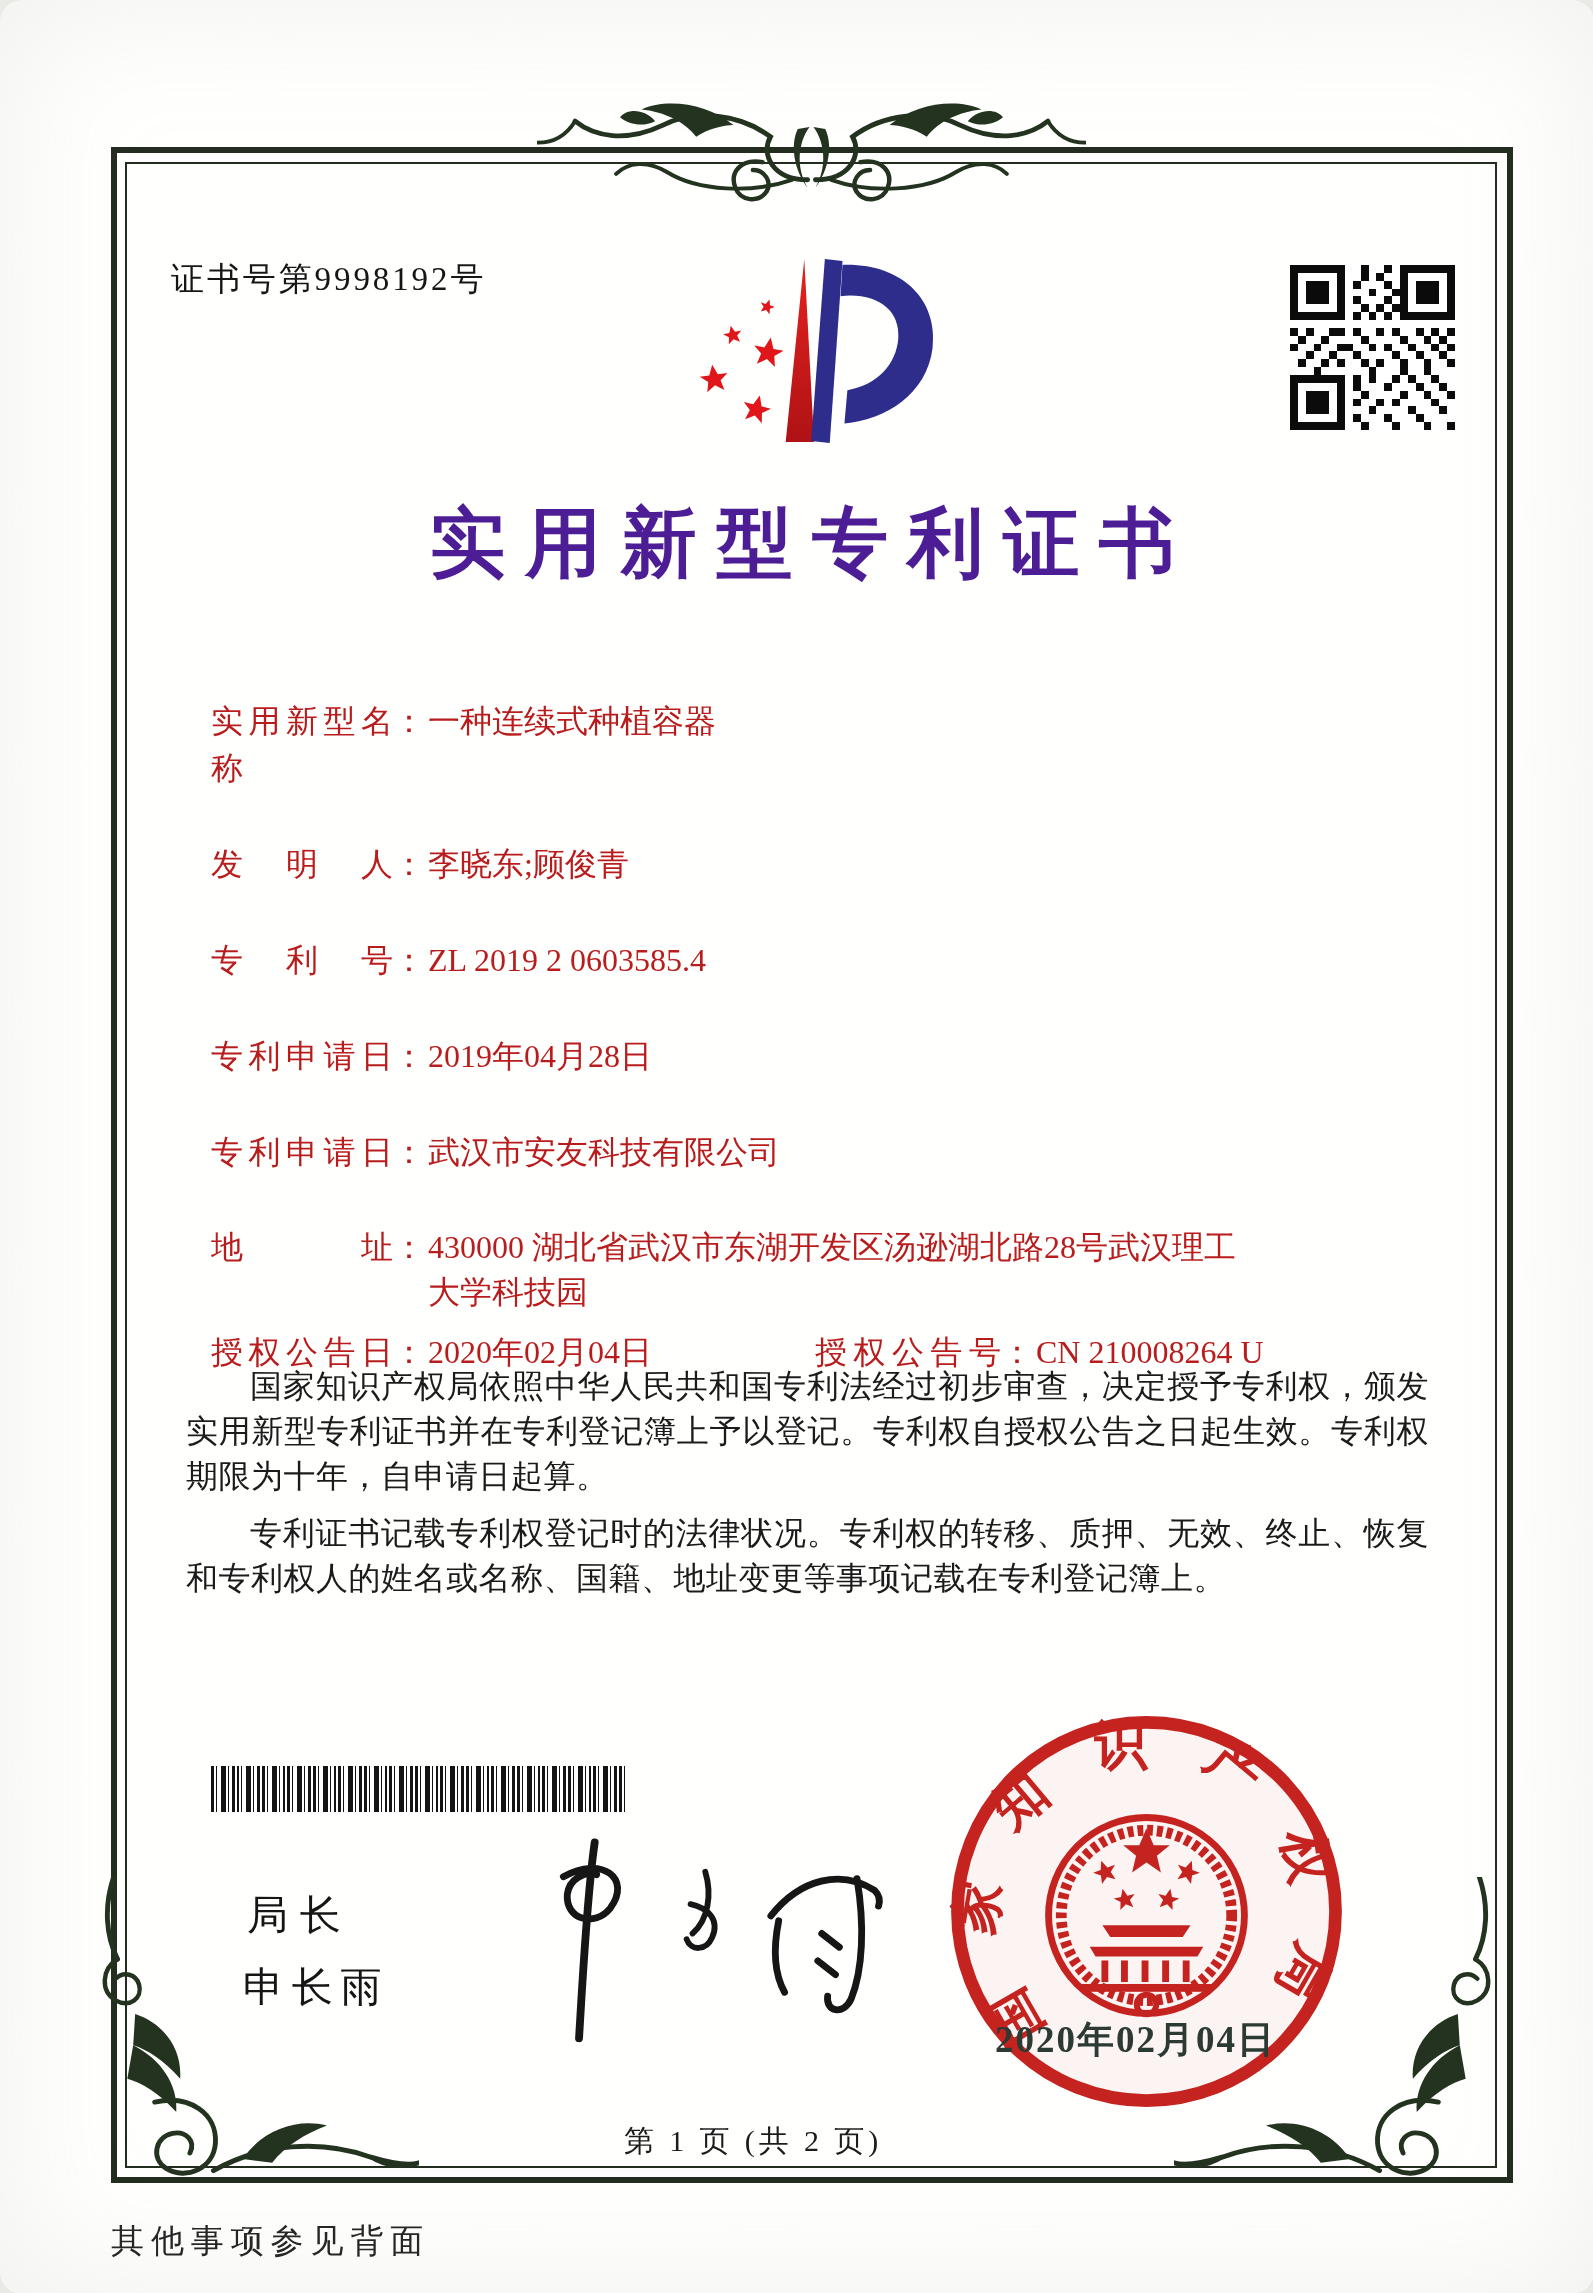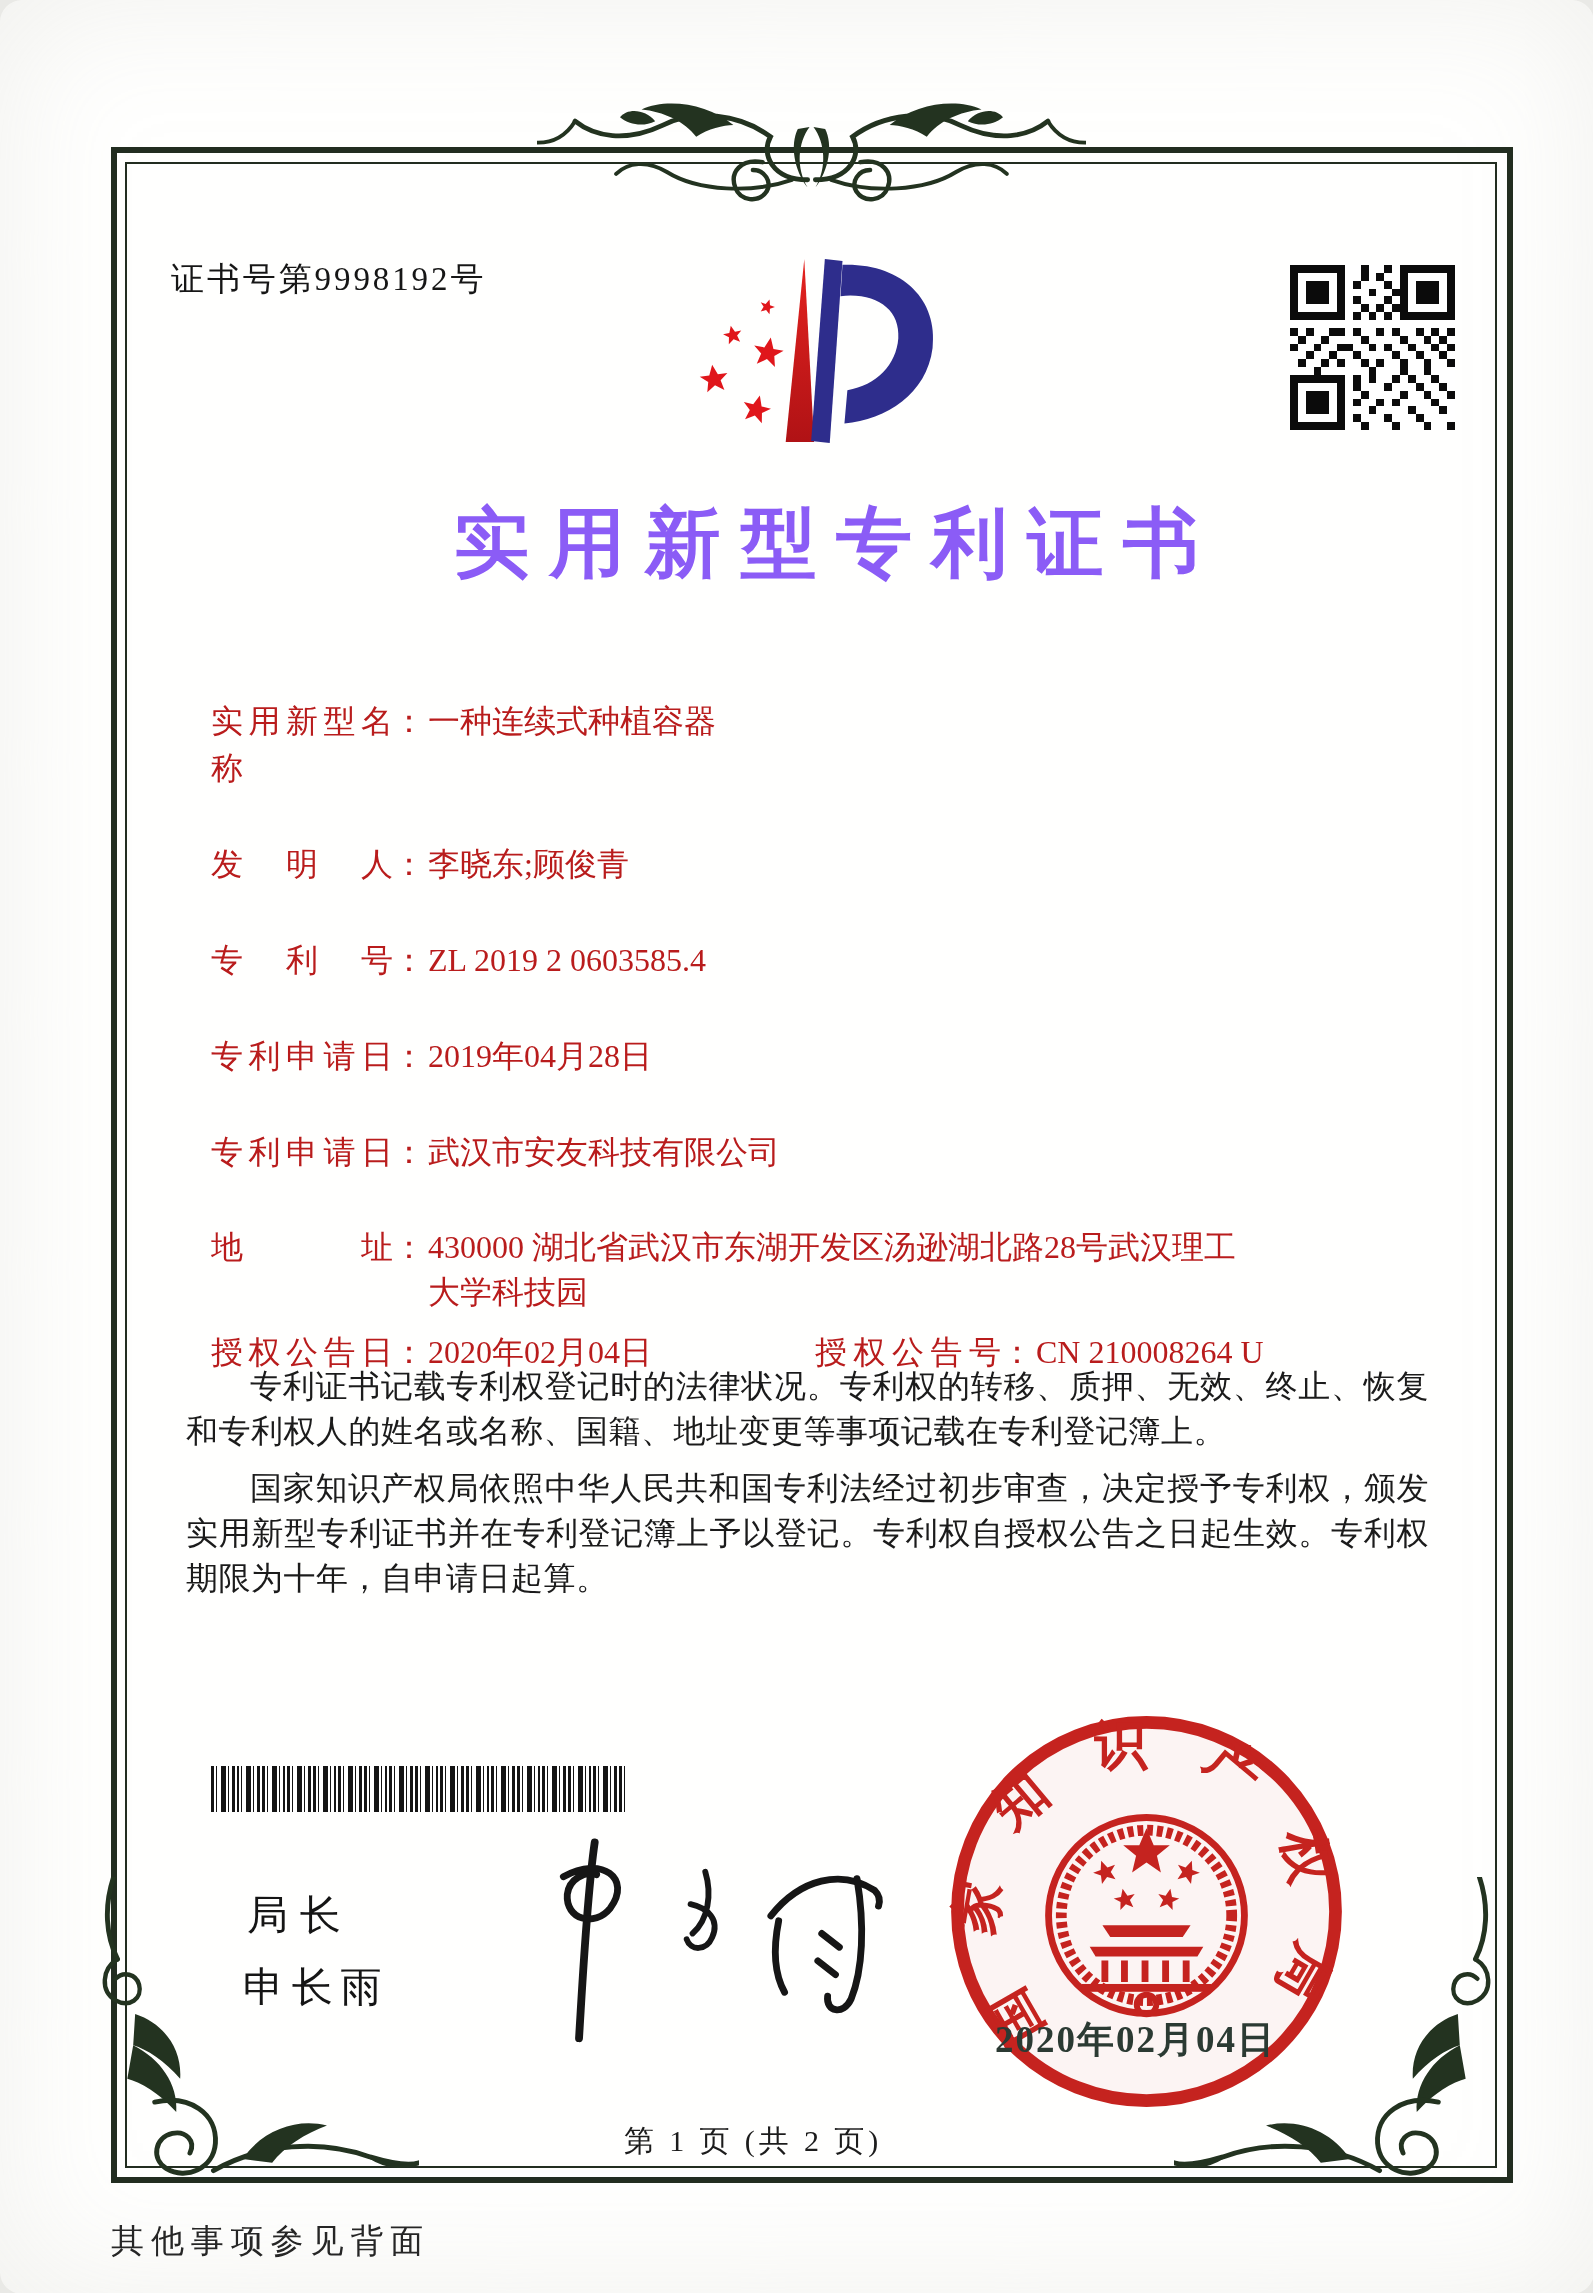--- a/index.html
+++ b/index.html
@@ -12,21 +12,21 @@
   }
   .abs{position:absolute;}
   
   .frame-outer{left:111px; top:147px; width:1402px; height:2036px;
     border:6.9px solid #222d20; box-sizing:border-box;}
   .frame-inner{left:125px; top:162px; width:1372px; height:2006px;
     border:2.9px solid #222d20; box-sizing:border-box;}
   
   .cert-no{left:171px; top:257px; font-size:33px; letter-spacing:2.9px; color:#161616;}
   .title{left:111px; width:1402px; top:493px; text-align:center;
-    font-size:76px; font-weight:bold; letter-spacing:19.6px; color:#8b5cf6;margin-left:24px;}
+    font-size:76px; font-weight:bold; letter-spacing:19.6px; color:#4c1d95;}
   
   .fields{left:211px; top:698px; width:1225px;}
   .frow{display:flex; align-items:flex-start; margin-bottom:49px;
     font-size:32px; line-height:47px; color:#b91c1c;}
   .flabel{flex:none; width:182px; text-align:justify; text-align-last:justify;}
   .fcolon{flex:none; width:35px;}
   .fvalue{flex:none; max-width:990px;}
   .frow.address{line-height:45px; margin-bottom:13.7px;}
   .frow.address .fvalue{width:810px;}
   .grant-val{flex:none; width:387px;}
@@ -190,22 +190,22 @@
       <span class="flabel">授权公告日</span>
         <span class="fcolon">：</span>
         <span class="grant-val">2020年02月04日</span>
         <span class="glabel2">授权公告号</span>
         <span class="fcolon">：</span>
         <span class="fvalue">CN 210008264 U</span>
     </div>
   </div>
 
   <div class="abs bodytext">
+    <p>国家知识产权局依照中华人民共和国专利法经过初步审查，决定授予专利权，颁发实用新型专利证书并在专利登记簿上予以登记。专利权自授权公告之日起生效。专利权期限为十年，自申请日起算。</p>
     <p>专利证书记载专利权登记时的法律状况。专利权的转移、质押、无效、终止、恢复和专利权人的姓名或名称、国籍、地址变更等事项记载在专利登记簿上。</p>
-    <p>国家知识产权局依照中华人民共和国专利法经过初步审查，决定授予专利权，颁发实用新型专利证书并在专利登记簿上予以登记。专利权自授权公告之日起生效。专利权期限为十年，自申请日起算。</p>
   </div>
 
   <div class="abs barcode"></div>
 
   <div class="abs director-title">局长</div>
   <div class="abs director-name">申长雨</div>
 
   <svg class="abs" style="left:485px;top:1818px;" width="421" height="230" viewBox="0 0 430 235">
     <g stroke="#161616" fill="none" stroke-linecap="round" stroke-linejoin="round">
       <path d="M112,25 C104,80 100,160 96,225" stroke-width="8"></path>

